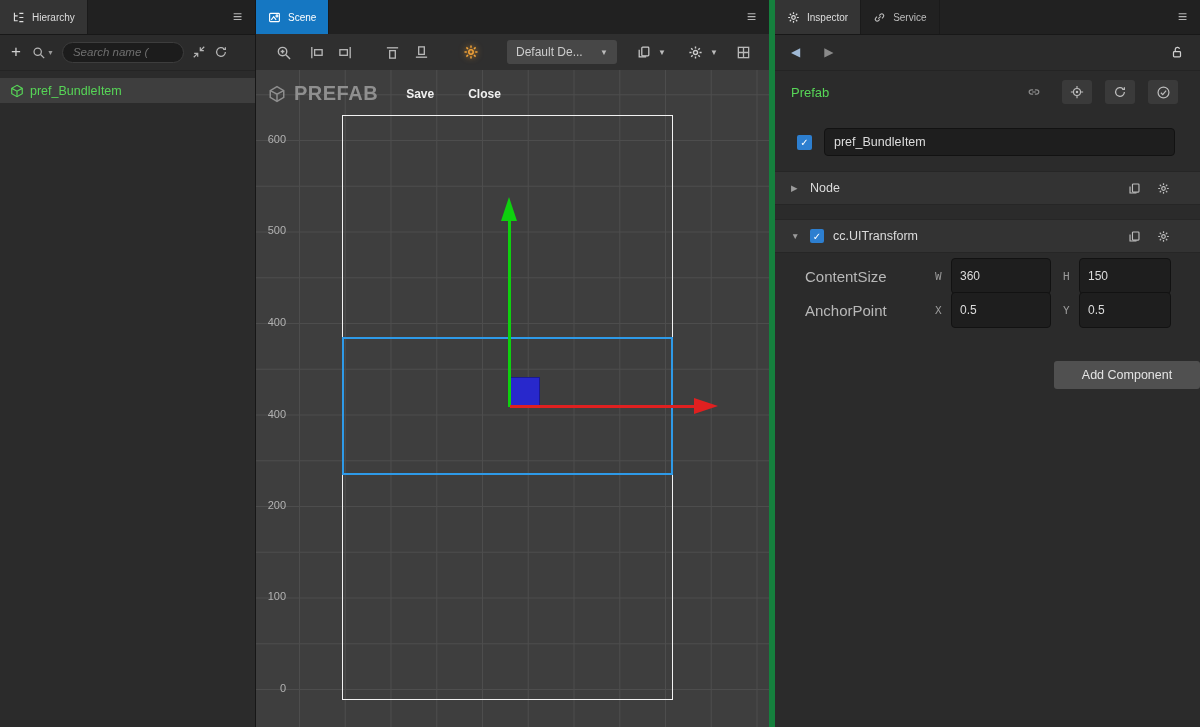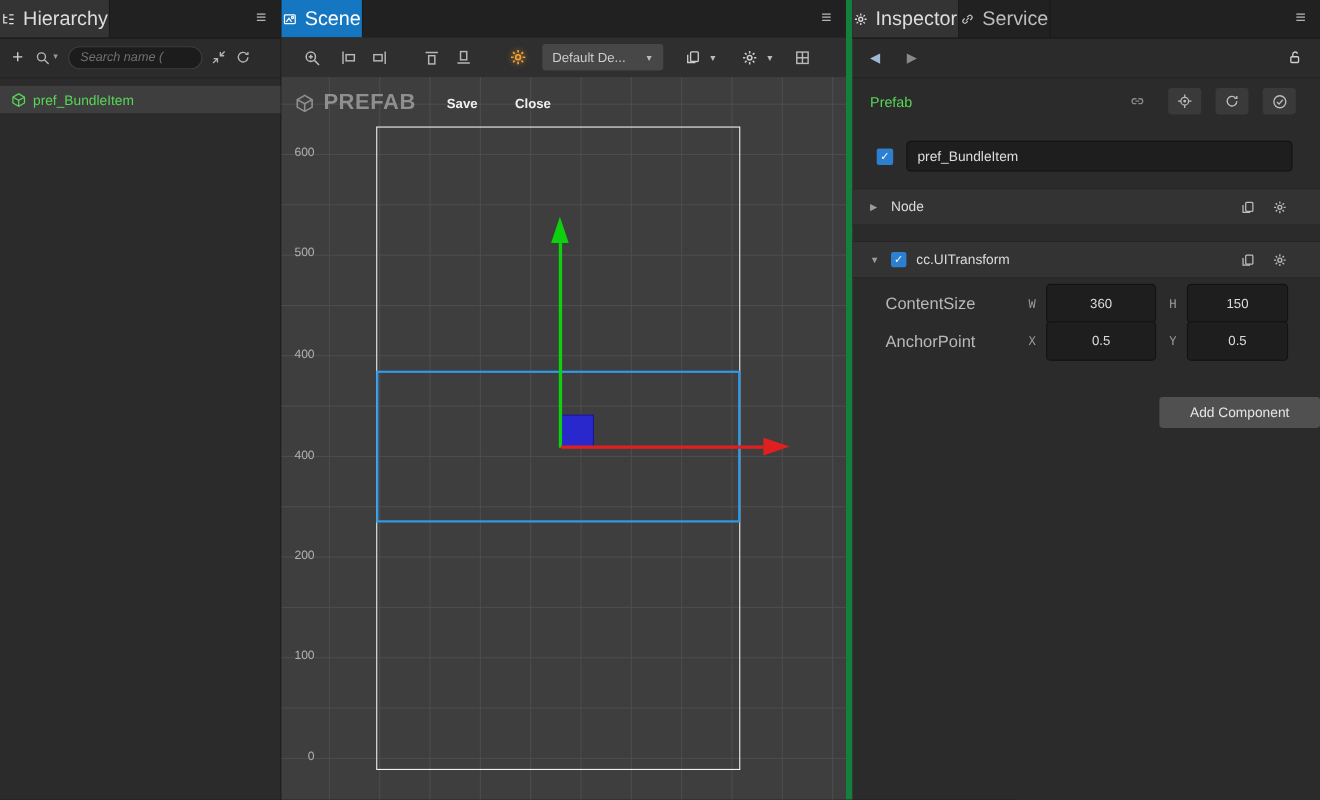--- a/index.html
+++ b/index.html
@@ -6,21 +6,21 @@
   .app{position:relative;width:1200px;height:727px;background:#2b2b2b;
        font-family:"Liberation Sans",sans-serif;font-size:12px;color:#c8c8c8;
        overflow:hidden;user-select:none;}
   .panel{position:absolute;top:0;height:727px;box-sizing:border-box;}
   svg{display:block;}
   .icon{display:inline-flex;align-items:center;justify-content:center;flex:none;}
 
   
   .tabstrip{position:absolute;left:0;right:0;top:0;height:34px;background:#212121;
             border-bottom:1px solid #181818;display:flex;align-items:stretch;}
-  .tab{display:flex;align-items:center;gap:7px;padding:0 1px;font-size:18px;
+  .tab{display:flex;align-items:center;gap:7px;padding:0 12px;font-size:10px;
        color:#bdbdbd;border-right:1px solid #1a1a1a;cursor:default;}
   .tab.lit{background:#343434;color:#ddd;}
   .tab.blue{background:#1577c2;color:#fff;}
   .menu-btn{margin-left:auto;align-self:center;padding:0 13px;font-size:16px;color:#b5b5b5;}
 
   
   .hierarchy{left:0;width:256px;background:#2b2b2b;border-right:1px solid #171717;}
   .h-toolbar{position:absolute;left:0;right:0;top:34px;height:36px;display:flex;
              align-items:center;padding:0 8px;gap:8px;border-bottom:1px solid #242424;}
   .plus-btn{font-size:17px;color:#cfcfcf;width:16px;text-align:center;}
@@ -91,21 +91,21 @@
   .sec{margin-top:14px;height:32px;background:#333;border-top:1px solid #262626;
        border-bottom:1px solid #262626;display:flex;align-items:center;padding:0 16px;gap:9px;
        color:#dcdcdc;font-size:12.5px;}
   .exp{font-size:8.5px;color:#9c9c9c;width:10px;}
   .sec-icons{margin-left:auto;display:flex;gap:16px;padding-right:14px;color:#bdbdbd;}
   .prop-row{display:flex;align-items:center;padding-left:30px;height:26px;margin-top:10px;}
   .prop-label{width:130px;color:#b8b8b8;font-size:15px;}
   .axis{width:12px;color:#9a9a9a;font-size:11px;font-family:"DejaVu Sans Mono",monospace;}
   .num-input{height:36px;background:#1e1e1e;border:1px solid #121212;border-radius:4px;
              color:#ddd;padding:0 8px;font-size:12px;outline:none;font-family:inherit;
-             box-sizing:border-box;text-align:center;}
+             box-sizing:border-box;}
   .w100{width:100px;margin-left:4px;}
   .w92{width:92px;margin-left:4px;}
   .axis2{margin-left:12px;}
   .add-wrap{display:flex;justify-content:flex-end;margin-top:38px;}
   .add-btn{width:146px;height:28px;background:#505050;border:none;border-radius:3px;
            color:#e4e4e4;font-size:12.5px;font-family:inherit;}
 </style>
 </head>
 <body>
 
@@ -207,21 +207,21 @@
             <path d="M2 13h12"></path>
             <rect x="5" y="2" width="6" height="8"></rect>
           </svg>
       </span>
       <span class="icon hot" style="margin-left:34px;">
         <svg width="16" height="16" viewBox="0 0 16 16" fill="none" stroke="currentColor" stroke-width="1.5">
             <circle cx="8" cy="8" r="2.2"></circle>
             <path d="M8 1.5v2.3M8 12.2v2.3M1.5 8h2.3M12.2 8h2.3M3.4 3.4L5 5M12.6 3.4 11 5M3.4 12.6 5 11M12.6 12.6 11 11"></path>
           </svg>
       </span>
-      <div class="dd" style="margin-left:14px;width:92px;">
+      <div class="dd" style="margin-left:28px;width:92px;">
         <span style="overflow:hidden;white-space:nowrap;">Default De...</span>
         <span class="caret" style="margin-left:auto;">▼</span>
       </div>
       <div class="dd" style="margin-left:16px;background:transparent;padding:0 4px;">
         <span class="icon">
           <svg width="14" height="14" viewBox="0 0 16 16" fill="none" stroke="currentColor" stroke-width="1.4">
               <rect x="5.5" y="2.5" width="8" height="10" rx="1"></rect>
               <path d="M2.5 5.5v8h8"></path>
             </svg>
         </span>

